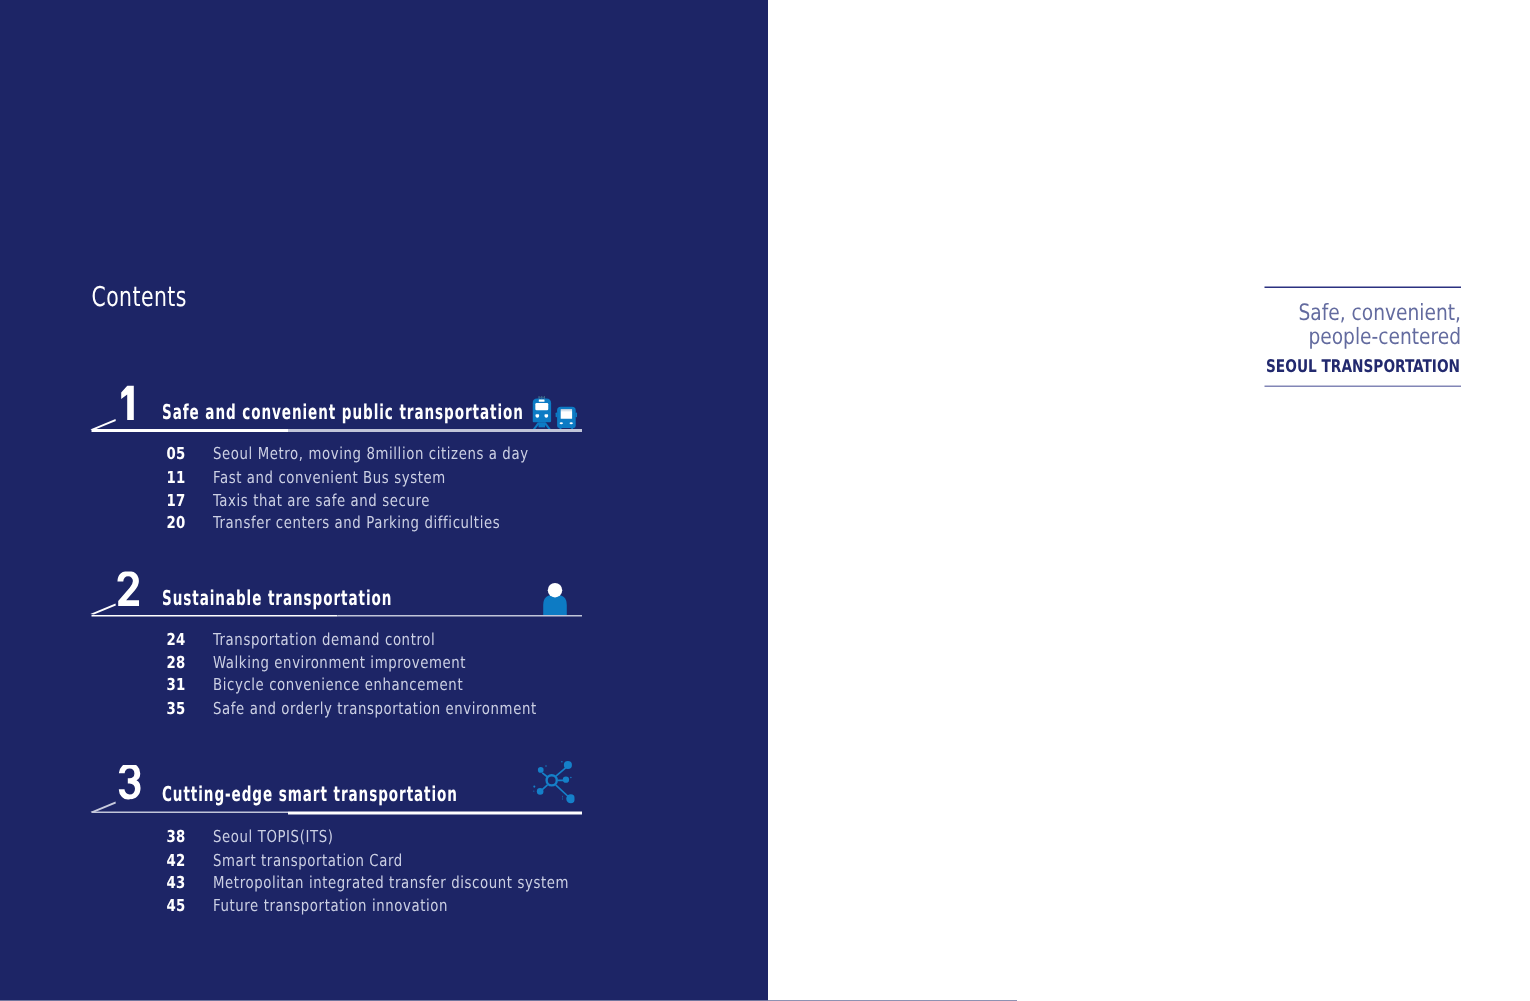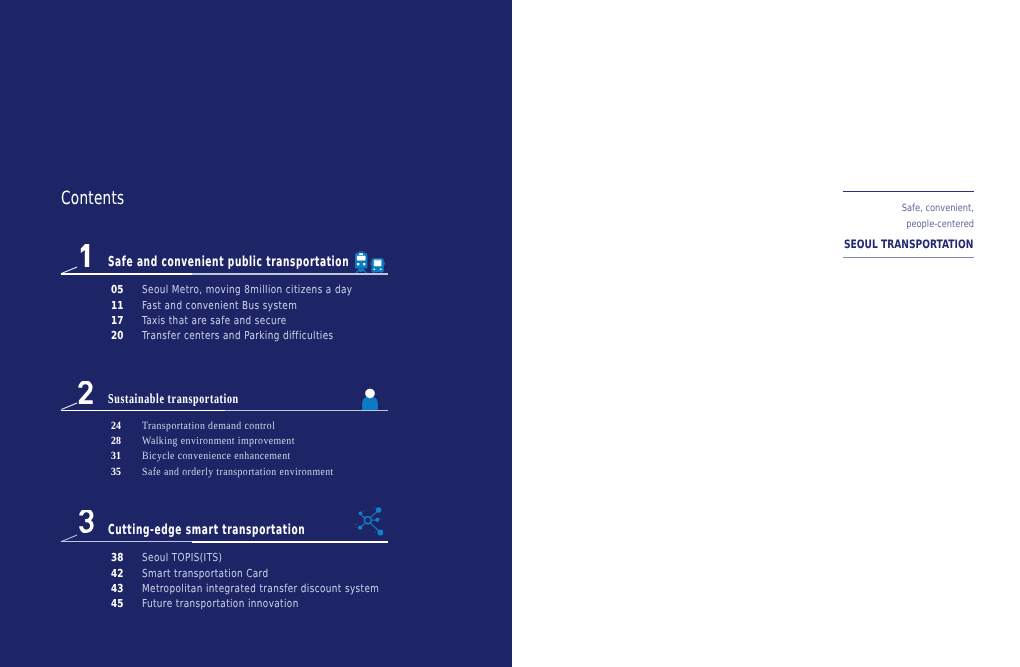--- a/index.html
+++ b/index.html
@@ -25,34 +25,34 @@
   .entries{position:absolute;left:110.7px;top:39.3px;}
   .entry{position:relative;height:15.3px;white-space:nowrap;}
   .entry .pg{position:absolute;left:0;top:0;color:#ffffff;font-size:11px;font-weight:700;
              letter-spacing:.15px;transform:scaleX(.895);transform-origin:left top;}
   .entry .txt{position:absolute;left:31.2px;top:0;color:#ccd0e4;font-size:11px;
               letter-spacing:.45px;transform:scaleX(.895);transform-origin:left top;}
   .right-block{position:absolute;left:843px;top:191px;width:131px;height:72px;}
   .rb-rule-top{position:absolute;left:0;top:0;width:131px;height:1.4px;background:#2b3180;}
   .rb-rule-bot{position:absolute;left:0;top:65.6px;width:131px;height:1.8px;background:#8286b6;}
   .rb-tag{position:absolute;left:0;top:10.3px;width:131px;text-align:right;white-space:nowrap;
-          color:#636b9f;font-size:10px;line-height:15.7px;}
+          color:#636b9f;font-size:15px;line-height:15.7px;}
   .rb-tag div{transform:scaleX(.92);transform-origin:right top;}
   .rb-brand{position:absolute;left:.5px;top:45.7px;color:#22296e;font-size:11.6px;white-space:nowrap;font-weight:700;
             transform:scaleX(.876);transform-origin:left top;}
 </style>
 </head>
 <body>
 
 <div class="page">
   <div class="left-panel"></div>
   <div class="contents-title">Contents</div>
 
   <div id="sections-root">
-      <div class="section" style="top: 244px;">
+      <div class="section" style="top: 257px;">
         <div class="sec-num" aria-label="1" style="left: 80.3px; top: 0px;">
           <svg width="10" height="23" viewBox="0 0 100 230">
             <path d="M92 230 h-44 v-170 l-40 30 v-44 l42 -46 h42 z" fill="#ffffff"></path>
           </svg>
         </div>
         <div class="sec-title">Safe and convenient public transportation</div>
         <div class="sec-icon" style="left: 355.1px; top: 6.9px;">
           <svg width="30" height="23" viewBox="0 0 300 230" shape-rendering="geometricPrecision">
             <g fill="#3d6b8c">
               <rect x="40" y="0" width="7" height="20"></rect>
@@ -108,21 +108,21 @@
           <div class="entry">
             <span class="pg">17</span>
             <span class="txt">Taxis that are safe and secure</span>
           </div>
           <div class="entry">
             <span class="pg">20</span>
             <span class="txt">Transfer centers and Parking difficulties</span>
           </div>
         </div>
       </div>
-      <div class="section" style="top: 380.5px; font-family: Liberation Serif, serif;">
+      <div class="section" style="top: 380.5px;">
         <div class="sec-num" aria-label="2" style="left: 78.4px; top: 0px;">
           <svg width="15" height="23" viewBox="0 0 150 230">
             <path d="M8 230 v-34 l78 -90 q20 -24 20 -42 q0 -14 -9 -23 q-9 -9 -23 -9 q-14 0 -23 9 q-9 9 -9 26 h-39 q0 -33 21 -53 q21 -20 51 -20 q30 0 50 20 q21 20 21 50 q0 30 -28 63 l-57 65 h86 v38 z" fill="#ffffff"></path>
           </svg>
         </div>
         <div class="sec-title">Sustainable transportation</div>
         <div class="sec-icon" style="left: 360.5px; top: 7.5px;">
           <svg width="18" height="22" viewBox="0 0 170 210" shape-rendering="geometricPrecision">
             <path d="M10 210 v-64 q0 -66 75 -66 q75 0 75 66 v64 z" fill="#0d7bc4"></path>
             <circle cx="85" cy="52" r="46" fill="#ffffff"></circle>

